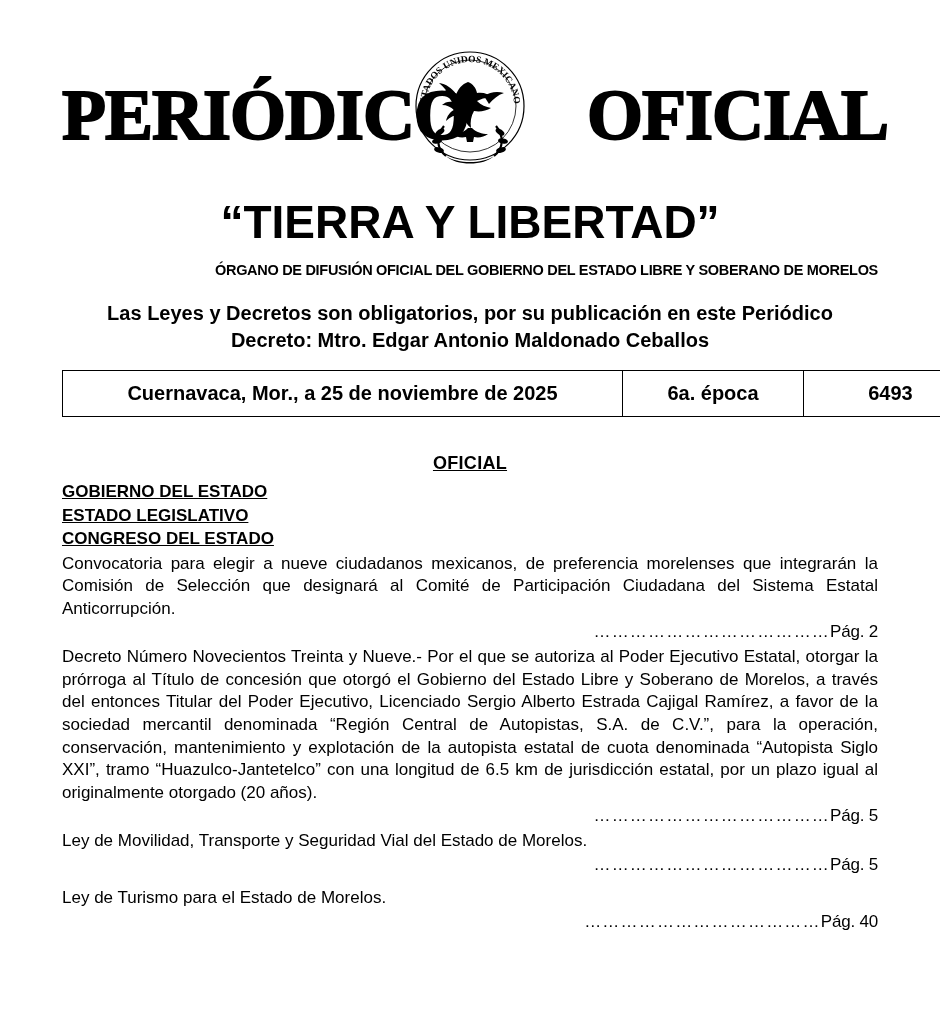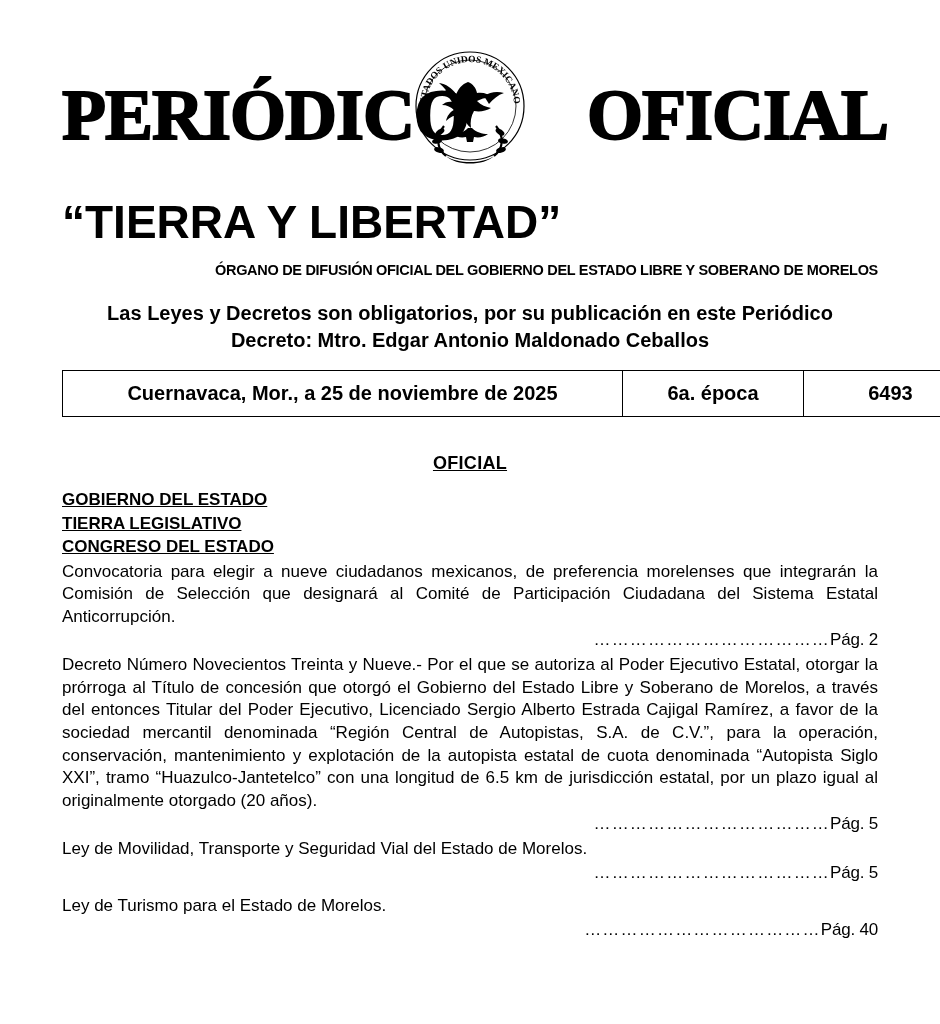--- a/index.html
+++ b/index.html
@@ -49,20 +49,21 @@
     position: absolute;
     left: 50%;
     top: 48px;
     transform: translateX(-50%);
     width: 128px;
     height: 124px;
   }
 
   
   .slogan {
+    text-align: center;
     font-family: "Liberation Sans", sans-serif;
     font-weight: bold;
     font-size: 46px;
     letter-spacing: 0px;
     margin-top: 8px;
     line-height: 1.05;
   }
   .organ-line {
     text-align: right;
     font-weight: bold;
@@ -103,21 +104,21 @@
   
   .sumario-title {
     text-align: center;
     font-weight: bold;
     font-size: 18px;
     margin-top: 36px;
     text-decoration: underline;
     letter-spacing: 0.3px;
   }
   .content {
-    margin-top: 14px;
+    margin-top: 6px;
     font-size: 17px;
     line-height: 1.33;
   }
   .org-head {
     font-weight: bold;
     text-decoration: underline;
     font-size: 17px;
     line-height: 1.38;
   }
   .entry {
@@ -194,21 +195,21 @@
         <td class="c2">6a. época</td>
         <td class="c3">6493</td>
       </tr>
     </tbody>
   </table>
 
   <div class="sumario-title">OFICIAL</div>
 
   <div class="content">
     <div class="org-head">GOBIERNO DEL ESTADO</div>
-    <div class="org-head">TIERRA LEGISLATIVO</div>
+    <div class="org-head">ESTADO LEGISLATIVO</div>
     <div class="org-head">CONGRESO DEL ESTADO</div>
 
     <div class="entry">Convocatoria para elegir a nueve ciudadanos mexicanos, de preferencia morelenses que integrarán la Comisión de Selección que designará al Comité de Participación Ciudadana del Sistema Estatal Anticorrupción.</div>
     <div class="page-ref"><span class="dots">…………………………………</span><span>Pág. 2</span></div>
 
     <div class="entry">Decreto Número Novecientos Treinta y Nueve.-  Por el que se autoriza al Poder Ejecutivo Estatal, otorgar la prórroga al Título de concesión que otorgó el Gobierno del Estado Libre y Soberano de Morelos, a través del entonces Titular del Poder Ejecutivo, Licenciado Sergio Alberto Estrada Cajigal Ramírez, a favor de la sociedad mercantil denominada “Región Central de Autopistas, S.A. de C.V.”, para la operación, conservación, mantenimiento y explotación de la autopista estatal de cuota denominada “Autopista Siglo XXI”, tramo “Huazulco-Jantetelco” con una longitud de 6.5 km de jurisdicción estatal, por un plazo igual al originalmente otorgado (20 años).</div>
     <div class="page-ref"><span class="dots">…………………………………</span><span>Pág. 5</span></div>
 
     <div class="entry nojustify">Ley de Movilidad, Transporte y Seguridad Vial del Estado de Morelos.</div>
     <div class="page-ref"><span class="dots">…………………………………</span><span>Pág. 5</span></div>

